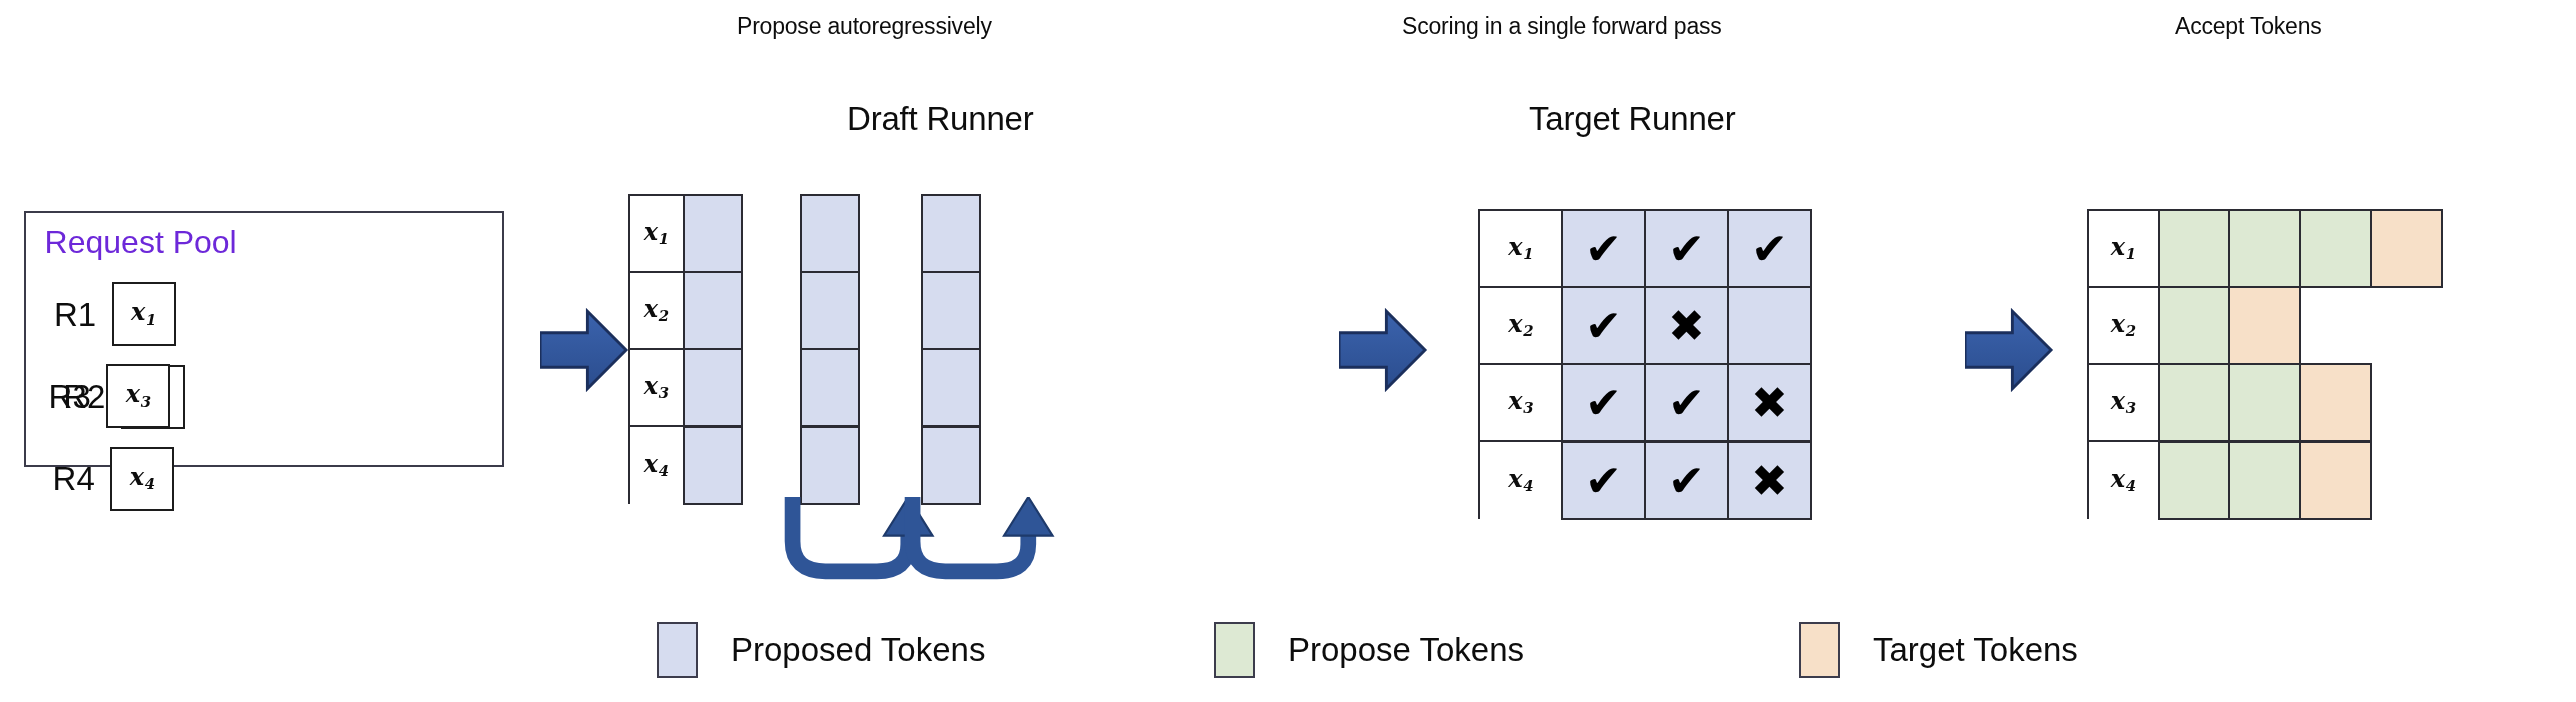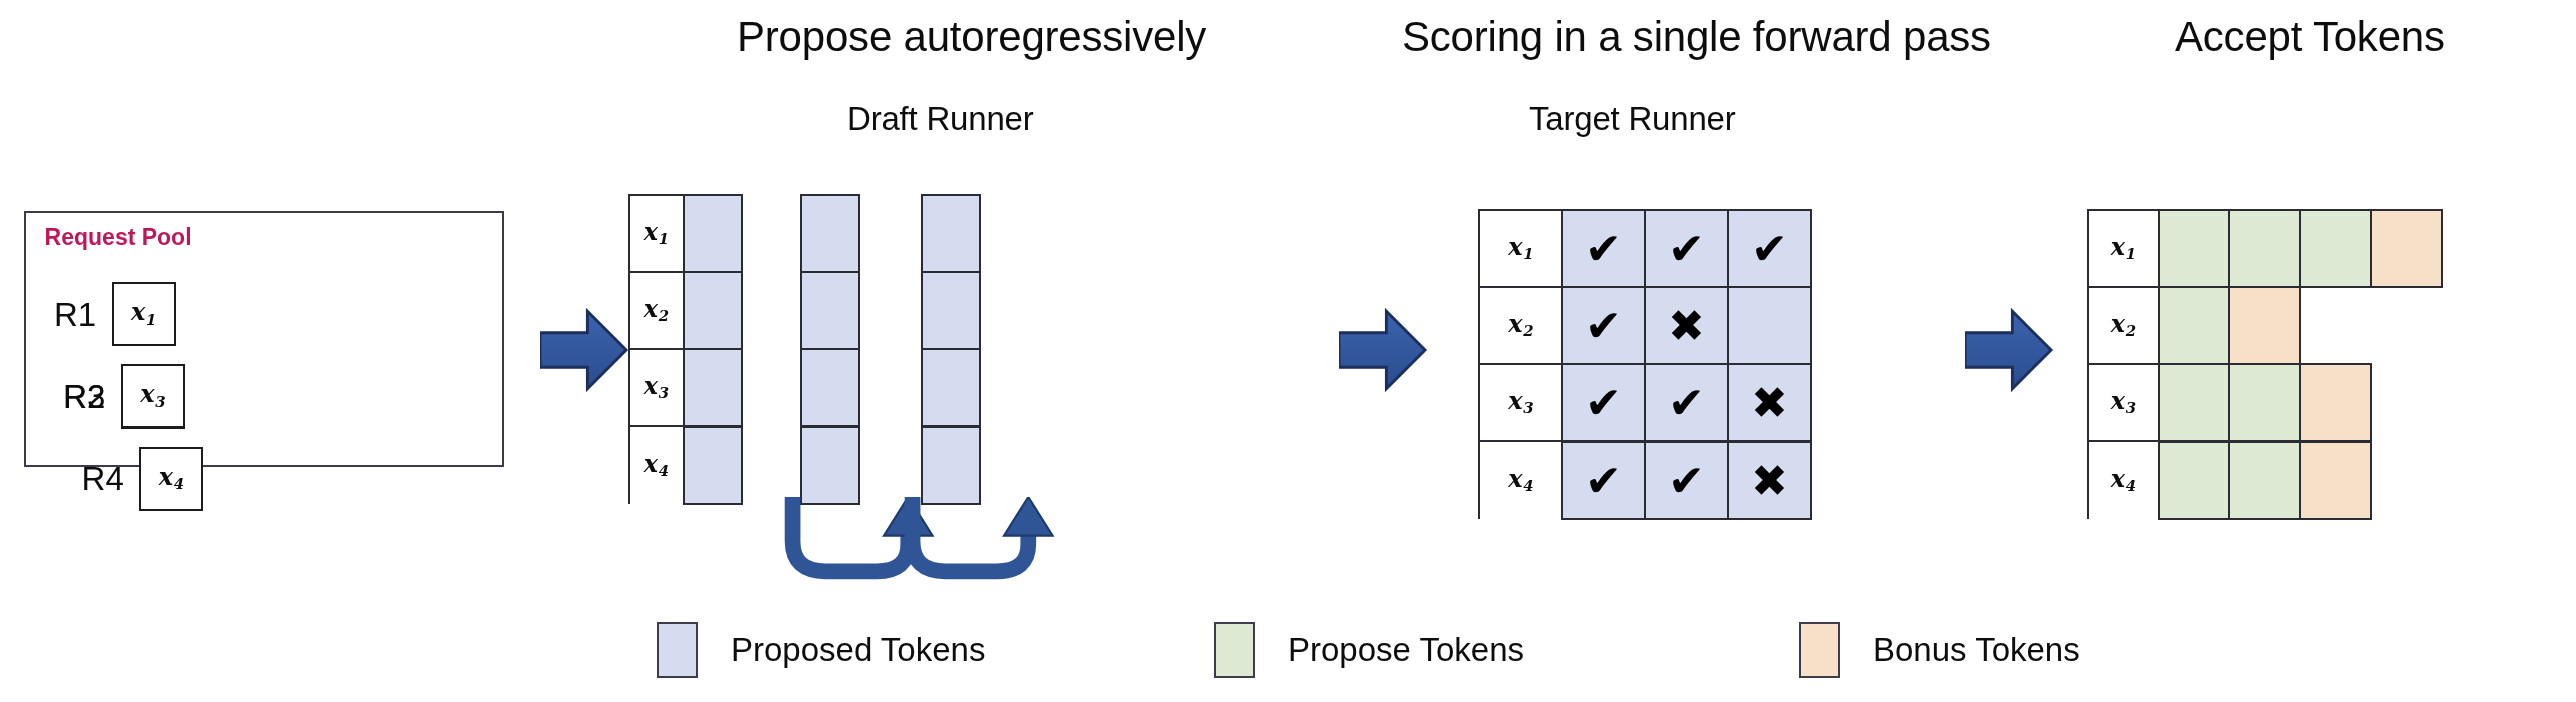--- a/index.html
+++ b/index.html
@@ -15,21 +15,21 @@
     position: relative;
     width: 2576px;
     height: 703px;
     background: #ffffff;
     overflow: hidden;
   }
 
   
   .title {
     position: absolute;
-    font-size: 42px;
+    font-size: 23px;
     font-weight: 400;
     color: #0d0d0d;
     white-space: nowrap;
     letter-spacing: -0.2px;
   }
   .subtitle {
     position: absolute;
     font-size: 33px;
     font-weight: 400;
     color: #0d0d0d;
@@ -45,24 +45,23 @@
     width: 480px;
     height: 256px;
     border: 2.1px solid #3b3b4a;
     background: #ffffff;
     box-sizing: border-box;
   }
   #request-pool-title {
     position: absolute;
     left: 18.6px;
     top: 11.4px;
-    font-size: 23px;
-    color: #be185d;
-    white-space: nowrap;
-    font-weight: bold;
+    font-size: 32px;
+    color: #6d28d9;
+    white-space: nowrap;
   }
   .pool-row {
     position: absolute;
     display: flex;
     align-items: center;
     gap: 18.6px;
     flex-direction: column;
   }
   .pool-entry {
     display: flex;
@@ -202,21 +201,21 @@
       </div>
     </div>
 
     <div class="pool-row" style="left:18.6px; top:151px;">
       <div class="pool-entry">
         <span class="pool-label">R3</span>
         <span class="pool-box">
           <span class="mv"><span>x</span><sub>3</sub></span>
         </span>
       </div>
-      <div class="pool-entry" style="margin-left:37px;">
+      <div class="pool-entry" style="margin-left:8px;">
         <span class="pool-label">R4</span>
         <span class="pool-box">
           <span class="mv"><span>x</span><sub>4</sub></span>
         </span>
       </div>
     </div>
   </div>
 
   <svg class="block-arrow" style="left:540px; top:307px;" width="89" height="86" viewBox="0 0 124 120">
     <defs>
@@ -378,18 +377,18 @@
     <div class="legend-item" style="left:657px; top:7.1px;">
       <span class="legend-swatch" style="background:#d6dcef;"></span>
       <span class="legend-text">Proposed Tokens</span>
     </div>
     <div class="legend-item" style="left:1214px; top:7.1px;">
       <span class="legend-swatch" style="background:#dde9d3;"></span>
       <span class="legend-text">Propose Tokens</span>
     </div>
     <div class="legend-item" style="left:1799px; top:7.1px;">
       <span class="legend-swatch" style="background:#f7e0c8;"></span>
-      <span class="legend-text">Bonus Tokens</span>
+      <span class="legend-text">Target Tokens</span>
     </div>
   </div>
 
 </div>
 
 
 </body></html>

